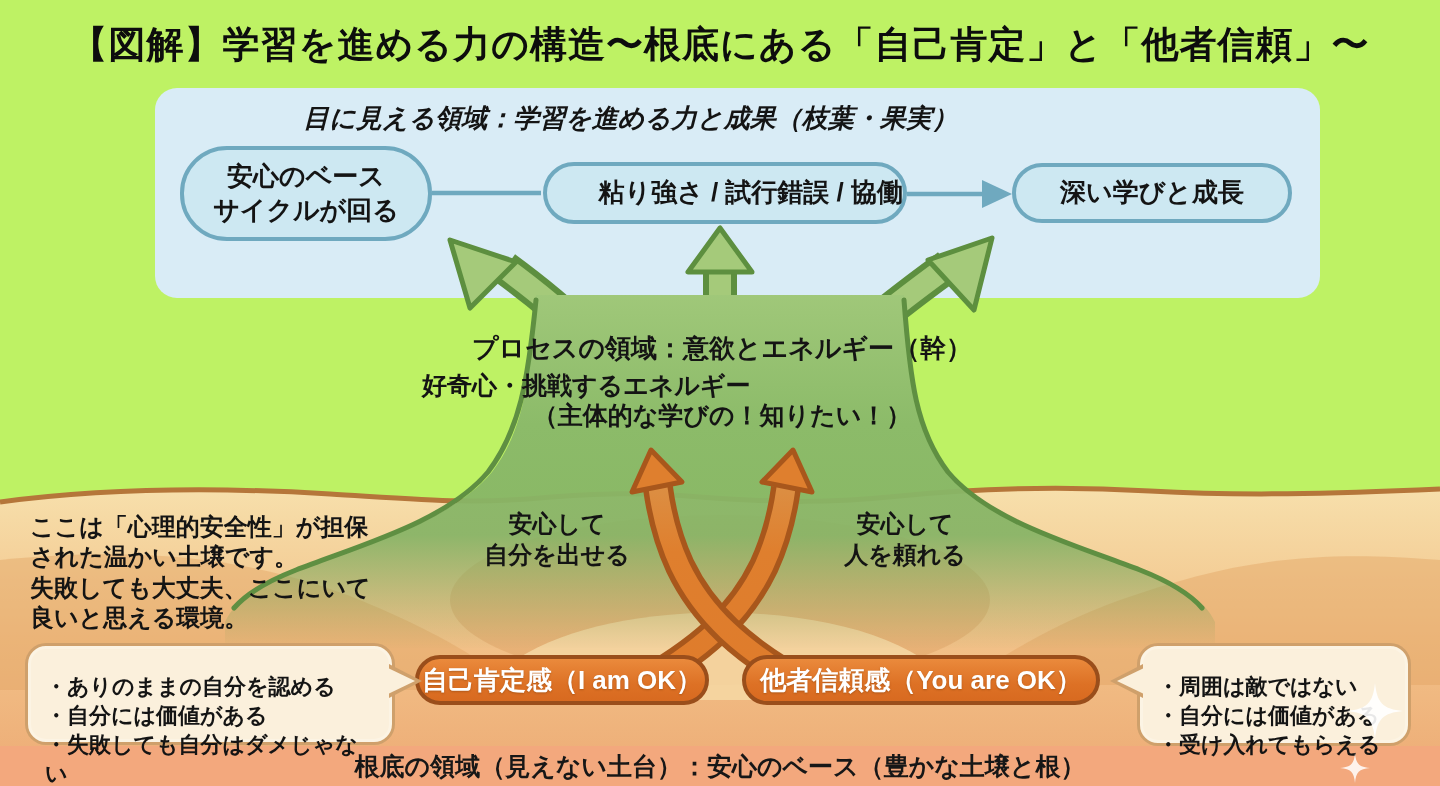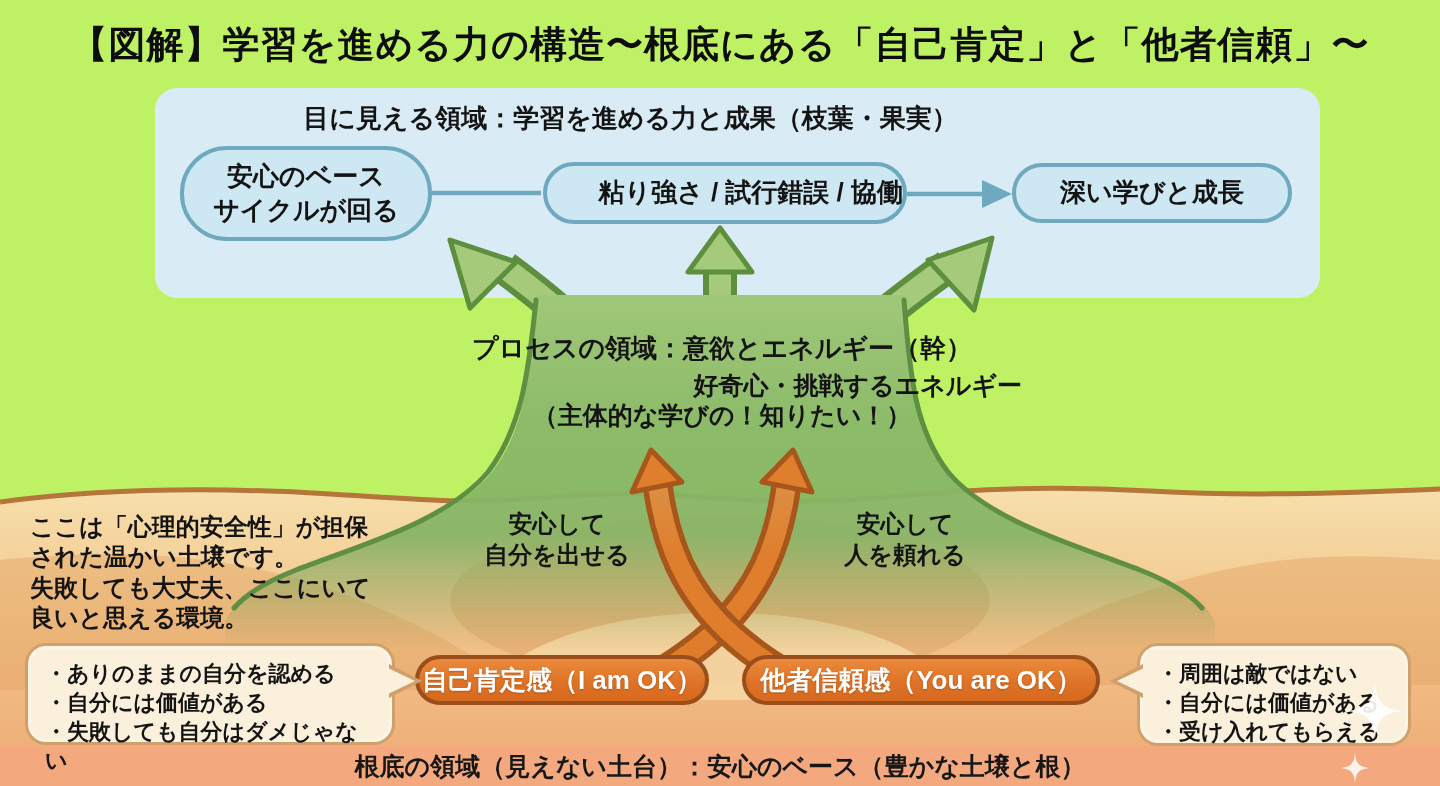--- a/index.html
+++ b/index.html
@@ -1,41 +1,41 @@
 <!DOCTYPE html>
 <html><head>
 <meta charset="utf-8">
 <style>
   html,body{margin:0;padding:0;background:#ffffff;}
   .stage{position:relative;width:1440px;height:786px;background:#bef264;overflow:hidden;
          font-family:"Liberation Sans","DejaVu Sans",sans-serif;color:#141414;}
   .abs{position:absolute;}
   .ttl{left:0;right:0;top:20px;text-align:center;font-size:37px;font-weight:800;letter-spacing:1px;color:#0d0d0d;}
   .panel{left:155px;top:88px;width:1165px;height:210px;background:#d9ecf6;border-radius:22px;}
-  .panel-label{left:155px;top:101px;width:951px;text-align:center;font-size:26px;font-weight:700;}
+  .panel-label{left:155px;top:101px;width:951px;text-align:center;font-size:26px;font-weight:700;font-style:italic;}
   .node{background:#cde8f2;border:4px solid #6fa9bf;border-radius:47px;display:flex;flex-direction:column;
         align-items:center;justify-content:center;font-size:26px;font-weight:700;line-height:1.28;text-align:center;box-sizing:border-box;}
   .node1{left:180px;top:146px;width:252px;height:95px;}
   .node2{left:543px;top:162px;width:364px;height:62px;border-radius:31px;align-items:flex-end;}
   .node3{left:1012px;top:163px;width:280px;height:60px;border-radius:30px;}
   .svg-layer{left:0;top:0;width:1440px;height:786px;pointer-events:none;}
   .trunk-title{left:402px;top:331px;width:640px;text-align:center;font-size:26px;font-weight:700;}
-  .trunk-sub1{left:422px;top:369px;width:600px;text-align:right;font-size:25px;font-weight:700;}
+  .trunk-sub1{left:422px;top:369px;width:600px;text-align:left;font-size:25px;font-weight:700;}
   .trunk-sub2{left:422px;top:399px;width:600px;text-align:center;font-size:25px;font-weight:700;}
   .soil-desc{left:30px;top:512px;width:420px;font-size:24px;font-weight:700;line-height:1.27;}
   .root-label{width:210px;text-align:center;font-size:24px;font-weight:700;line-height:1.3;}
   .root-label-left{left:452px;top:508px;}
   .root-label-right{left:800px;top:508px;}
   .pill{background:linear-gradient(180deg,#ea8a3c 0%,#dd7125 60%,#d86a20 100%);
         border:4px solid #9a4e1b;border-radius:26px;color:#ffffff;display:flex;align-items:center;justify-content:center;
         font-size:26px;font-weight:700;box-sizing:border-box;text-shadow:0 1px 2px rgba(120,60,10,.45);}
   .pill-left{left:415px;top:655px;width:294px;height:50px;}
   .pill-right{left:742px;top:655px;width:358px;height:50px;}
   .callout{background:#fbf0dc;border:3px solid #fcf4e4;box-shadow:0 0 0 3px #cfa06b;border-radius:18px;
-           box-sizing:border-box;font-size:22px;font-weight:700;line-height:1.32;padding:10px 12px 0 14px;}
+           box-sizing:border-box;font-size:22px;font-weight:700;line-height:1.32;padding:23px 12px 0 14px;}
   .callout-left{left:28px;top:646px;width:364px;height:96px;}
   .callout-right{left:1140px;top:646px;width:268px;height:97px;}
   .tail{position:absolute;width:0;height:0;}
   .tail-l-outer{right:-33px;top:15px;border-top:17px solid transparent;border-bottom:17px solid transparent;border-left:33px solid #cfa06b;}
   .tail-l-inner{right:-26px;top:19px;border-top:13px solid transparent;border-bottom:13px solid transparent;border-left:27px solid #fbf0dc;}
   .tail-r-outer{left:-33px;top:15px;border-top:17px solid transparent;border-bottom:17px solid transparent;border-right:33px solid #cfa06b;}
   .tail-r-inner{left:-26px;top:19px;border-top:13px solid transparent;border-bottom:13px solid transparent;border-right:27px solid #fbf0dc;}
   .bottom-band{left:0;top:746px;width:1440px;height:40px;background:#f3a87d;}
   .base-label{left:0;top:750px;width:1440px;text-align:center;font-size:25px;font-weight:700;color:#171717;}
   .sparkles{left:1325px;top:665px;width:115px;height:121px;}

